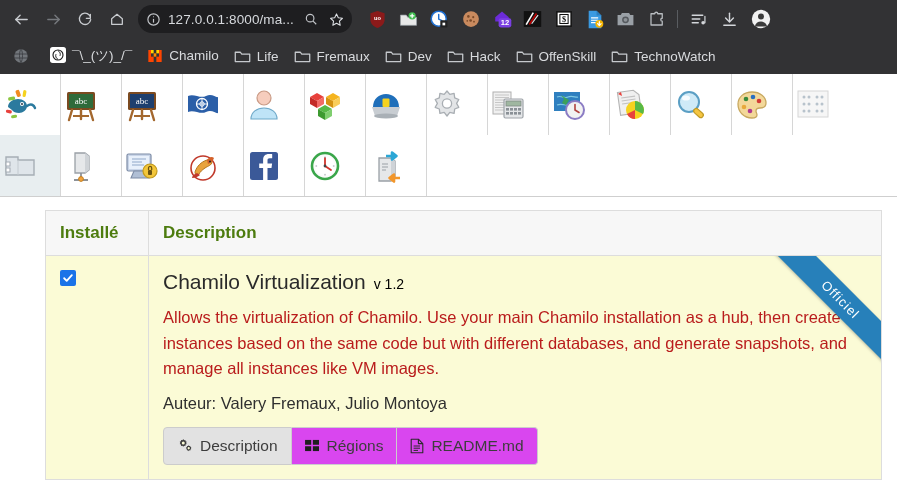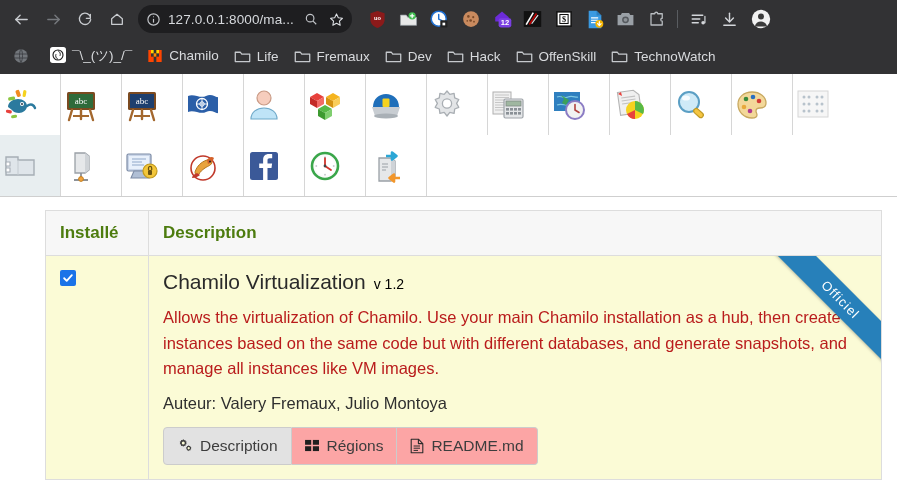--- a/index.html
+++ b/index.html
@@ -191,21 +191,21 @@
   .plugin-author {
     font-size: 16.5px;
     color: #2f2f2f;
     margin-top: 12px;
   }
   .btn-group {
     margin-top: 14px;
     display: inline-flex;
   }
   .btn {
-    background: #fca5a5;
+    background: #d946ef;
     border: 1px solid #cccccc;
     font-size: 15.5px;
     color: #3d3d3d;
     padding: 9px 13px;
     display: inline-flex;
     align-items: center;
     gap: 7px;
     white-space: nowrap;
     font-family: "Liberation Sans", sans-serif;
   }

